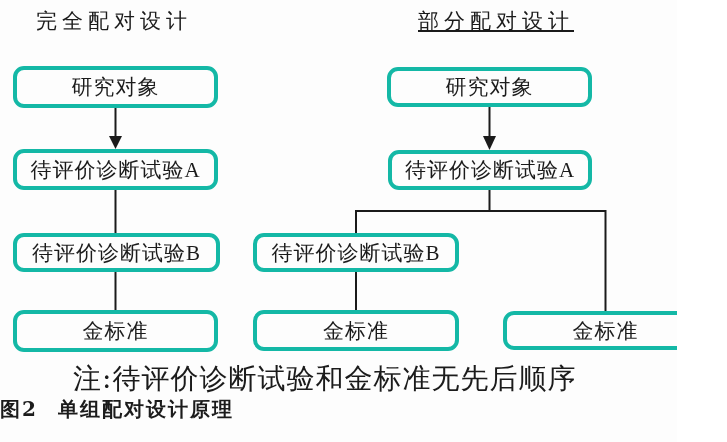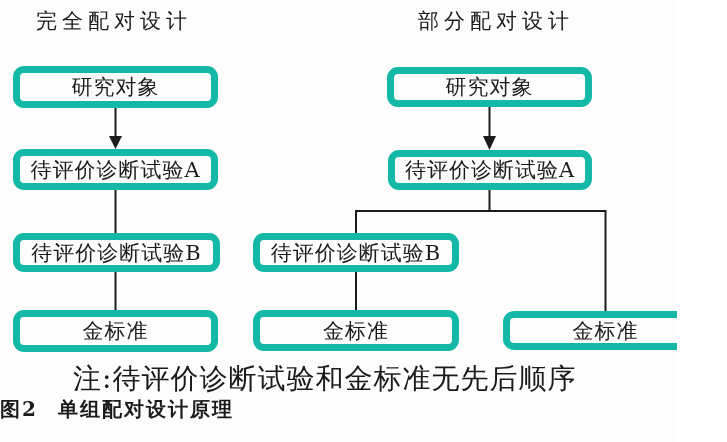--- a/index.html
+++ b/index.html
@@ -20,29 +20,30 @@
   }
   .col-title {
     position: absolute;
     font-size: 21px;
     letter-spacing: 5px;
     white-space: nowrap;
     color: #1b1b1b;
   }
   .node {
     position: absolute;
-    border: 7px solid #14b8a6;
+    border: 4px solid #14b8a6;
     border-radius: 11px;
     background: #fdfdfd;
     display: flex;
     align-items: center;
     justify-content: center;
     font-size: 21px;
     letter-spacing: 1px;
     white-space: nowrap;
+    font-family: Liberation Serif, serif;
   }
   .note {
     position: absolute;
     left: 73px;
     top: 360px;
     font-size: 28px;
     letter-spacing: 1px;
     white-space: nowrap;
   }
   .caption {
@@ -76,21 +77,21 @@
     <line x1="489.5" y1="107" x2="489.5" y2="139" stroke="#1b1b1b" stroke-width="2"></line>
     <polygon points="483,136 496,136 489.5,150" fill="#1b1b1b"></polygon>
     <line x1="489.5" y1="190" x2="489.5" y2="211" stroke="#1b1b1b" stroke-width="2"></line>
     <line x1="356" y1="211" x2="605.5" y2="211" stroke="#1b1b1b" stroke-width="2"></line>
     <line x1="356" y1="210" x2="356" y2="233" stroke="#1b1b1b" stroke-width="2"></line>
     <line x1="356" y1="272" x2="356" y2="311" stroke="#1b1b1b" stroke-width="2"></line>
     <line x1="605.5" y1="210" x2="605.5" y2="312" stroke="#1b1b1b" stroke-width="2"></line>
   </svg>
 
   <div class="col-title" style="left:36px; top:7px;">完全配对设计</div>
-  <div class="col-title" style="left:418px; top:7px;">部分配对设计</div>
+  <div class="col-title" style="left:418px; top:7px;text-decoration:underline;">部分配对设计</div>
 
   <div class="node" style="left:13px; top:66px; width:205px; height:42px;">研究对象</div>
   <div class="node" style="left:13px; top:149px; width:205px; height:41px;">待评价诊断试验A</div>
   <div class="node" style="left:13px; top:233px; width:207px; height:39px;">待评价诊断试验B</div>
   <div class="node" style="left:13px; top:310px; width:205px; height:42px;">金标准</div>
 
   <div class="node" style="left:387px; top:67px; width:205px; height:40px;">研究对象</div>
   <div class="node" style="left:388px; top:150px; width:204px; height:40px;">待评价诊断试验A</div>
   <div class="node" style="left:253px; top:233px; width:206px; height:39px;">待评价诊断试验B</div>
   <div class="node" style="left:253px; top:310px; width:206px; height:41px;">金标准</div>

